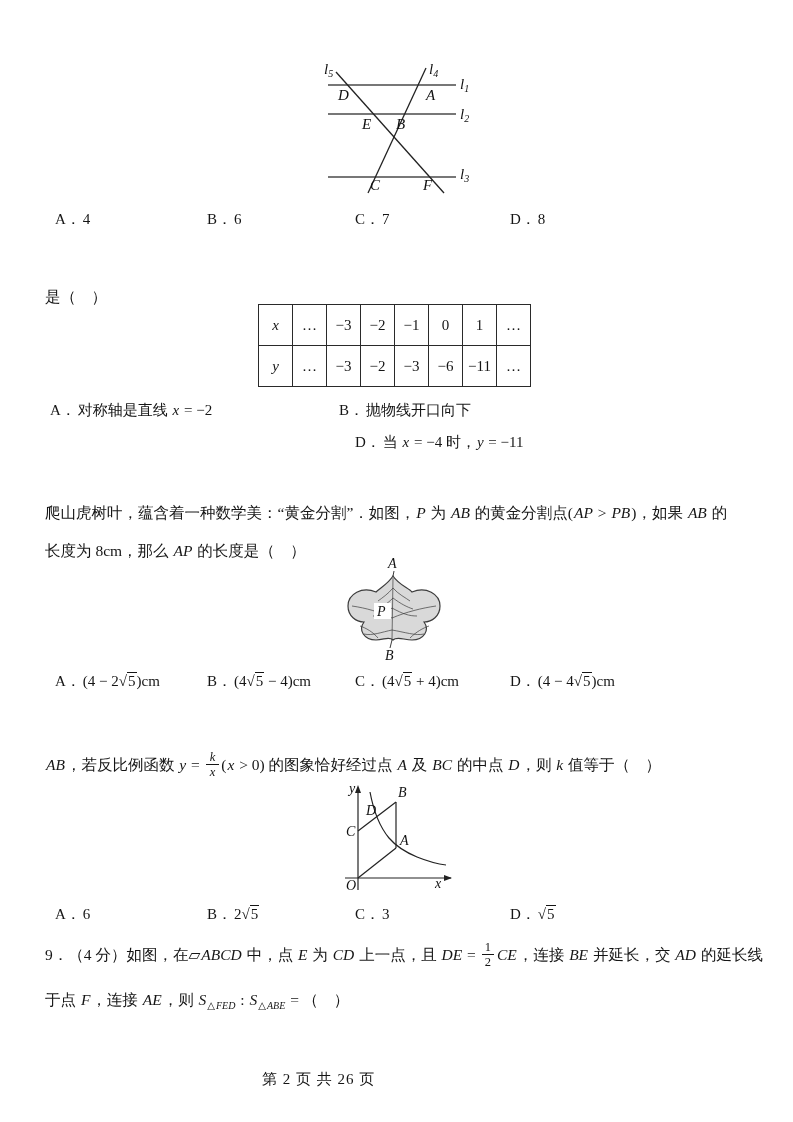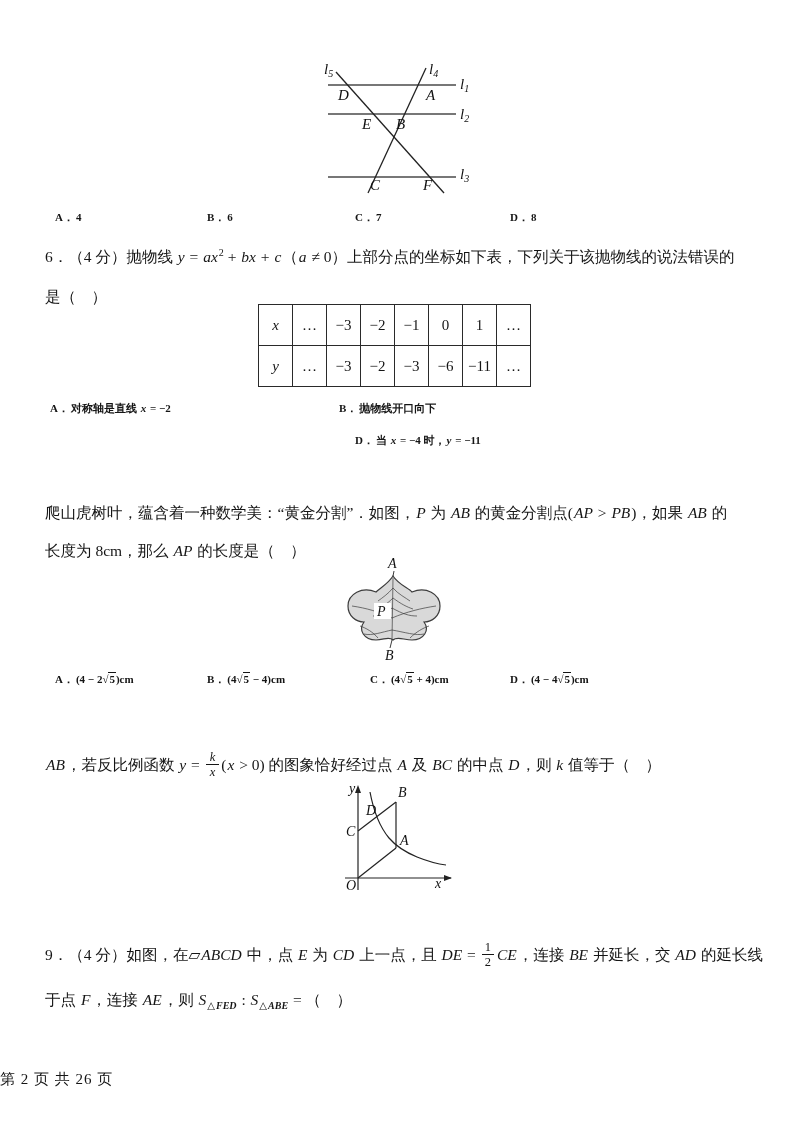--- a/index.html
+++ b/index.html
@@ -1,35 +1,35 @@
 <!DOCTYPE html>
 <html><head>
 <meta charset="utf-8">
 <style>
   html,body{margin:0;padding:0;background:#9a9a9a;}
   .page{position:relative;width:793px;height:1122px;margin:0 auto;background:#ffffff;
         font-family:"Liberation Serif","DejaVu Serif",serif;color:#151515;overflow:hidden;}
   .tline{position:absolute;left:45px;font-size:15.5px;line-height:24px;white-space:nowrap;}
   .tline i,.opt i{font-style:italic;font-family:"Liberation Serif","DejaVu Serif",serif;padding:0 1px;}
   sup{font-size:10px;line-height:0;}
-  sub{font-size:10px;line-height:0;font-weight:bold;}
+  sub{font-size:10px;line-height:0;}
   .row{position:absolute;left:0;width:793px;height:30px;}
-  .opt{position:absolute;top:0;font-size:11px;white-space:nowrap;font-weight:bold;}
+  .opt{position:absolute;top:0;font-size:15px;white-space:nowrap;}
   .opt-label{margin-right:2px;}
   .frac{display:inline-flex;flex-direction:column;align-items:center;vertical-align:middle;
         font-size:12.5px;line-height:14px;margin:0 2px;position:relative;top:-2px;}
   .frac .fn{border-bottom:1px solid #151515;padding:0 3px;}
   .frac .fd{padding:0 3px;}
   .sqrt{white-space:nowrap;}
   .sqrt .ovl{border-top:1.1px solid #151515;padding:0 1px;}
   .vtable{position:absolute;border-collapse:collapse;background:#fff;}
   .vtable td{border:1.2px solid #2a2a2a;width:33px;height:40px;text-align:center;
              font-size:15px;padding:0;font-family:"Liberation Serif","DejaVu Serif",serif;}
   .vtable td i{font-style:italic;}
-  .footer{position:absolute;left:0;width:637px;font-size:15px;letter-spacing:1px;}
+  .footer{position:absolute;left:0;width:637px;text-align:center;font-size:15px;letter-spacing:1px;}
   svg.fig{position:absolute;overflow:visible;}
   svg .lbl{font-family:"Liberation Serif","DejaVu Serif",serif;font-style:italic;fill:#111;font-size:15px;}
   svg .lbl-sm{font-family:"Liberation Serif","DejaVu Serif",serif;font-style:italic;fill:#111;font-size:14px;}
 </style>
 </head>
 <body>
 
 <div class="page">
 
   <svg class="fig" style="left:280px;top:55px" width="240" height="150" viewBox="0 0 240 150">
@@ -55,21 +55,20 @@
     <text class="lbl" x="143" y="135">F</text>
   </svg>
 
   <div class="row" style="top:210px">
     <span class="opt" style="left:55px"><span class="opt-label">A．</span><span>4</span></span>
     <span class="opt" style="left:207px"><span class="opt-label">B．</span><span>6</span></span>
     <span class="opt" style="left:355px"><span class="opt-label">C．</span><span>7</span></span>
     <span class="opt" style="left:510px"><span class="opt-label">D．</span><span>8</span></span>
   </div>
 
-  <div class="tline" style="top:245px">6．（4 分）抛物线 <i>y</i> = <i>ax</i><sup>2</sup> + <i>bx</i> + <i>c</i>（<i>a</i> ≠ 0）上部分点的坐标如下表，下列关于该抛物线的说法错误的</div>
   <div class="tline" style="top:285px">是（　）</div>
 
   <table class="vtable" style="left:258px;top:304px">
     <tbody>
         <tr>
       <td><i>x</i></td>
       <td>…</td>
       <td>−3</td>
       <td>−2</td>
       <td>−1</td>
@@ -122,21 +121,21 @@
     <line x1="56" y1="84" x2="54" y2="92" stroke="#3c3c3c" stroke-width="1"></line>
     <rect x="38" y="47" width="17" height="16" fill="#ffffff"></rect>
     <text class="lbl-sm" x="52" y="12">A</text>
     <text class="lbl-sm" x="41" y="60">P</text>
     <text class="lbl-sm" x="49" y="104">B</text>
   </svg>
 
   <div class="row" style="top:672px">
     <span class="opt" style="left:55px"><span class="opt-label">A．</span><span>(4 − 2<span class="sqrt">√<span class="ovl">5</span></span>)cm</span></span>
     <span class="opt" style="left:207px"><span class="opt-label">B．</span><span>(4<span class="sqrt">√<span class="ovl">5</span></span> − 4)cm</span></span>
-    <span class="opt" style="left:370px"><span class="opt-label">C．</span><span>(4<span class="sqrt">√<span class="ovl">5</span></span> + 4)cm</span></span>
+    <span class="opt" style="left:355px"><span class="opt-label">C．</span><span>(4<span class="sqrt">√<span class="ovl">5</span></span> + 4)cm</span></span>
     <span class="opt" style="left:510px"><span class="opt-label">D．</span><span>(4 − 4<span class="sqrt">√<span class="ovl">5</span></span>)cm</span></span>
   </div>
 
   <div class="tline" style="top:752px"><i>AB</i>，若反比例函数 <i>y</i> = <span class="frac">
         <span class="fn"><i>k</i></span>
         <span class="fd"><i>x</i></span>
       </span>(<i>x</i> &gt; 0) 的图象恰好经过点 <i>A</i> 及 <i>BC</i> 的中点 <i>D</i>，则 <i>k</i> 值等于（　）</div>
 
   <svg class="fig" style="left:325px;top:782px" width="150" height="115" viewBox="0 0 150 115">
     <g stroke="#222222" stroke-width="1.2" fill="none">
@@ -153,20 +152,26 @@
     <path d="M45,10 C48,26 54,44 64,56 C70,63 80,70 92,75 C102,79 112,82 121,83" fill="none" stroke="#222222" stroke-width="1.2"></path>
     <text class="lbl-sm" x="24" y="11">y</text>
     <text class="lbl-sm" x="110" y="106">x</text>
     <text class="lbl-sm" x="21" y="108">O</text>
     <text class="lbl-sm" x="73" y="15">B</text>
     <text class="lbl-sm" x="41" y="33">D</text>
     <text class="lbl-sm" x="21" y="54">C</text>
     <text class="lbl-sm" x="75" y="63">A</text>
   </svg>
 
+  <div class="row" style="top:905px">
+    <span class="opt" style="left:55px"><span class="opt-label">A．</span><span>6</span></span>
+    <span class="opt" style="left:207px"><span class="opt-label">B．</span><span>2<span class="sqrt">√<span class="ovl">5</span></span></span></span>
+    <span class="opt" style="left:355px"><span class="opt-label">C．</span><span>3</span></span>
+    <span class="opt" style="left:510px"><span class="opt-label">D．</span><span><span class="sqrt">√<span class="ovl">5</span></span></span></span>
+  </div>
 
   <div class="tline" style="top:942px">9．（4 分）如图，在▱<i>ABCD</i> 中，点 <i>E</i> 为 <i>CD</i> 上一点，且 <i>DE</i> = <span class="frac">
         <span class="fn">1</span>
         <span class="fd">2</span>
       </span><i>CE</i>，连接 <i>BE</i> 并延长，交 <i>AD</i> 的延长线</div>
   <div class="tline" style="top:988px">于点 <i>F</i>，连接 <i>AE</i>，则 <i>S</i><sub>△<i>FED</i></sub> : <i>S</i><sub>△<i>ABE</i></sub> = （　）</div>
 
   <div class="footer" style="top:1070px">第 2 页 共 26 页</div>
 
 </div>

